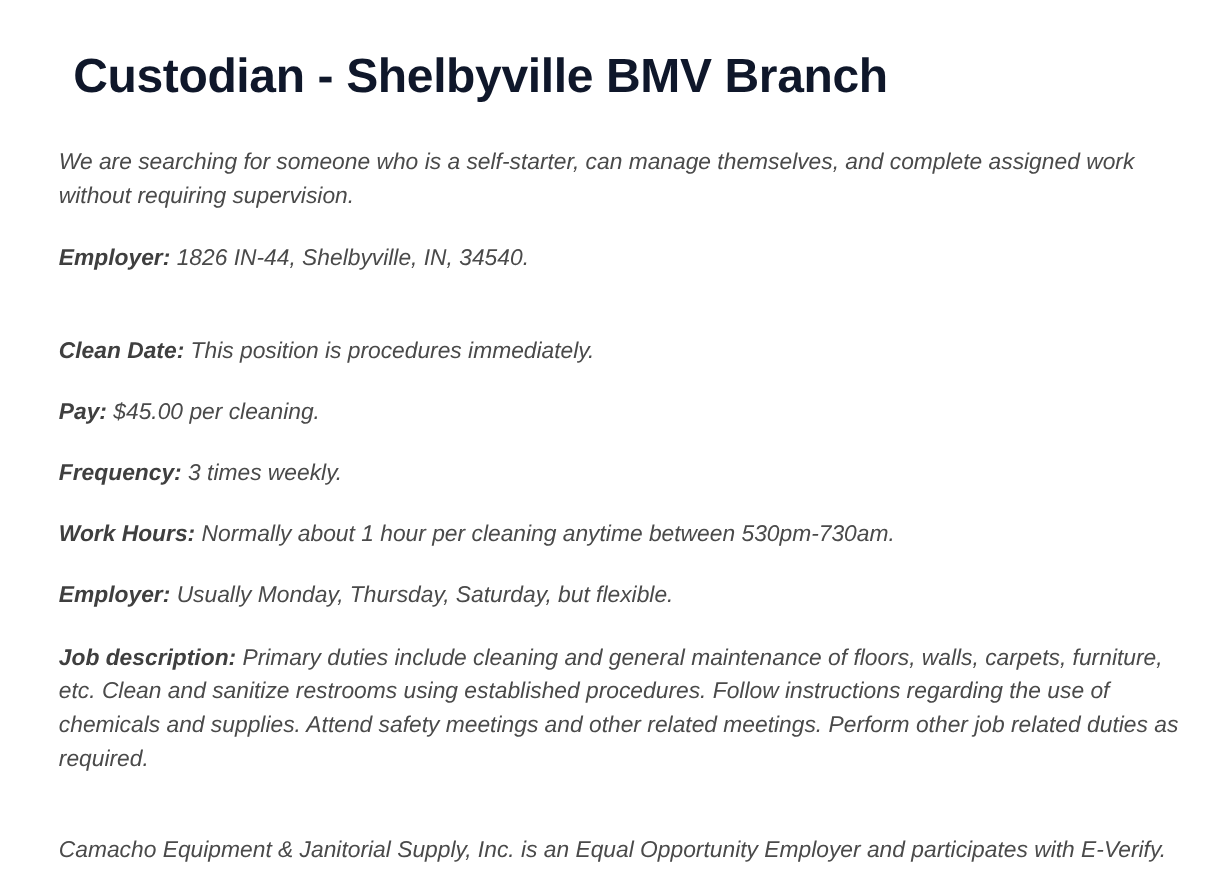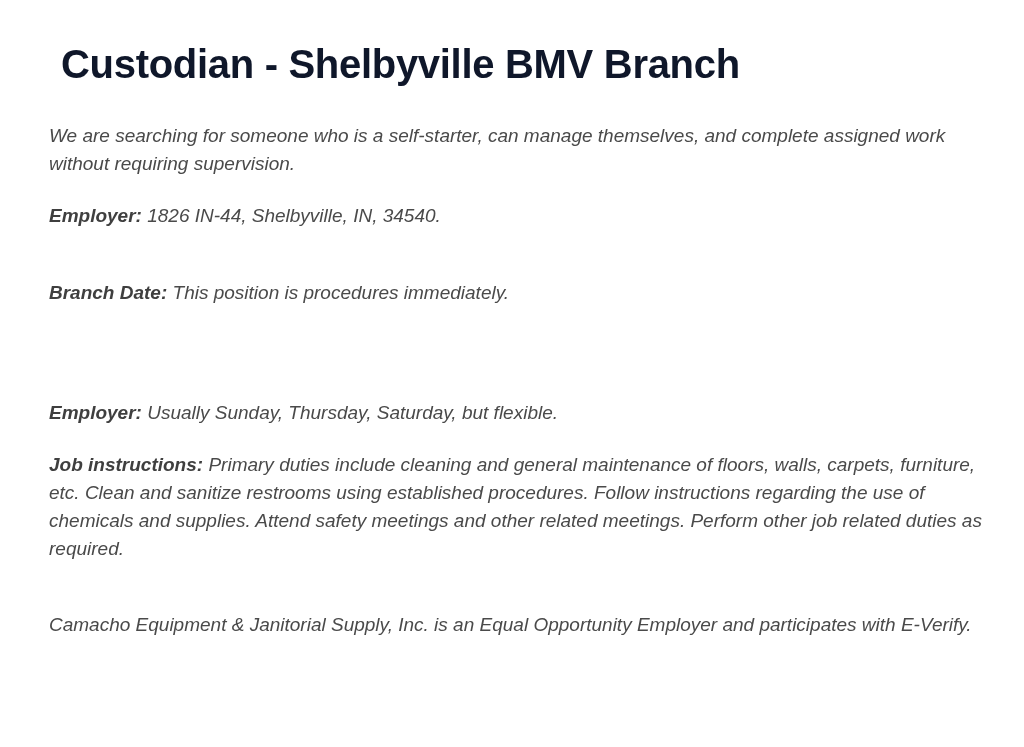--- a/index.html
+++ b/index.html
@@ -60,38 +60,41 @@
   <div class="gap-intro"></div>
 
   <p class="para">We are searching for someone who is a self-starter, can manage themselves, and complete assigned work without requiring supervision.</p>
 
   <div class="gap-block"></div>
 
   <p class="para"><span class="lbl">Employer:</span> <span>1826 IN-44, Shelbyville, IN, 34540.</span></p>
 
   <div class="gap-medium"></div>
 
-  <p class="para"><span class="lbl">Branch Date:</span> <span>This position is procedures immediately.</span></p>
+  <p class="para"><span class="lbl">Clean Date:</span> <span>This position is procedures immediately.</span></p>
 
   <div class="gap-small"></div>
 
+  <p class="para"><span class="lbl">Pay:</span> <span>$45.00 per cleaning.</span></p>
 
   <div class="gap-small"></div>
 
+  <p class="para"><span class="lbl">Frequency:</span> <span>3 times weekly.</span></p>
 
   <div class="gap-small"></div>
 
+  <p class="para"><span class="lbl">Work Hours:</span> <span>Normally about 1 hour per cleaning anytime between 530pm-730am.</span></p>
 
   <div class="gap-small"></div>
 
-  <p class="para"><span class="lbl">Employer:</span> <span>Usually Sunday, Thursday, Saturday, but flexible.</span></p>
+  <p class="para"><span class="lbl">Employer:</span> <span>Usually Monday, Thursday, Saturday, but flexible.</span></p>
 
   <div class="gap-block"></div>
 
-  <p class="para"><span class="lbl">Job instructions:</span> <span>Primary duties include cleaning and general maintenance of floors, walls, carpets, furniture, etc. Clean and sanitize restrooms using established procedures. Follow instructions regarding the use of chemicals and supplies. Attend safety meetings and other related meetings. Perform other job related duties as required.</span></p>
+  <p class="para"><span class="lbl">Job description:</span> <span>Primary duties include cleaning and general maintenance of floors, walls, carpets, furniture, etc. Clean and sanitize restrooms using established procedures. Follow instructions regarding the use of chemicals and supplies. Attend safety meetings and other related meetings. Perform other job related duties as required.</span></p>
 
   <div class="gap-block"></div>
 
 
   <div class="gap-block"></div>
 
   <p class="para">Camacho Equipment &amp; Janitorial Supply, Inc. is an Equal Opportunity Employer and participates with E-Verify.</p>
 
 </div>
 

